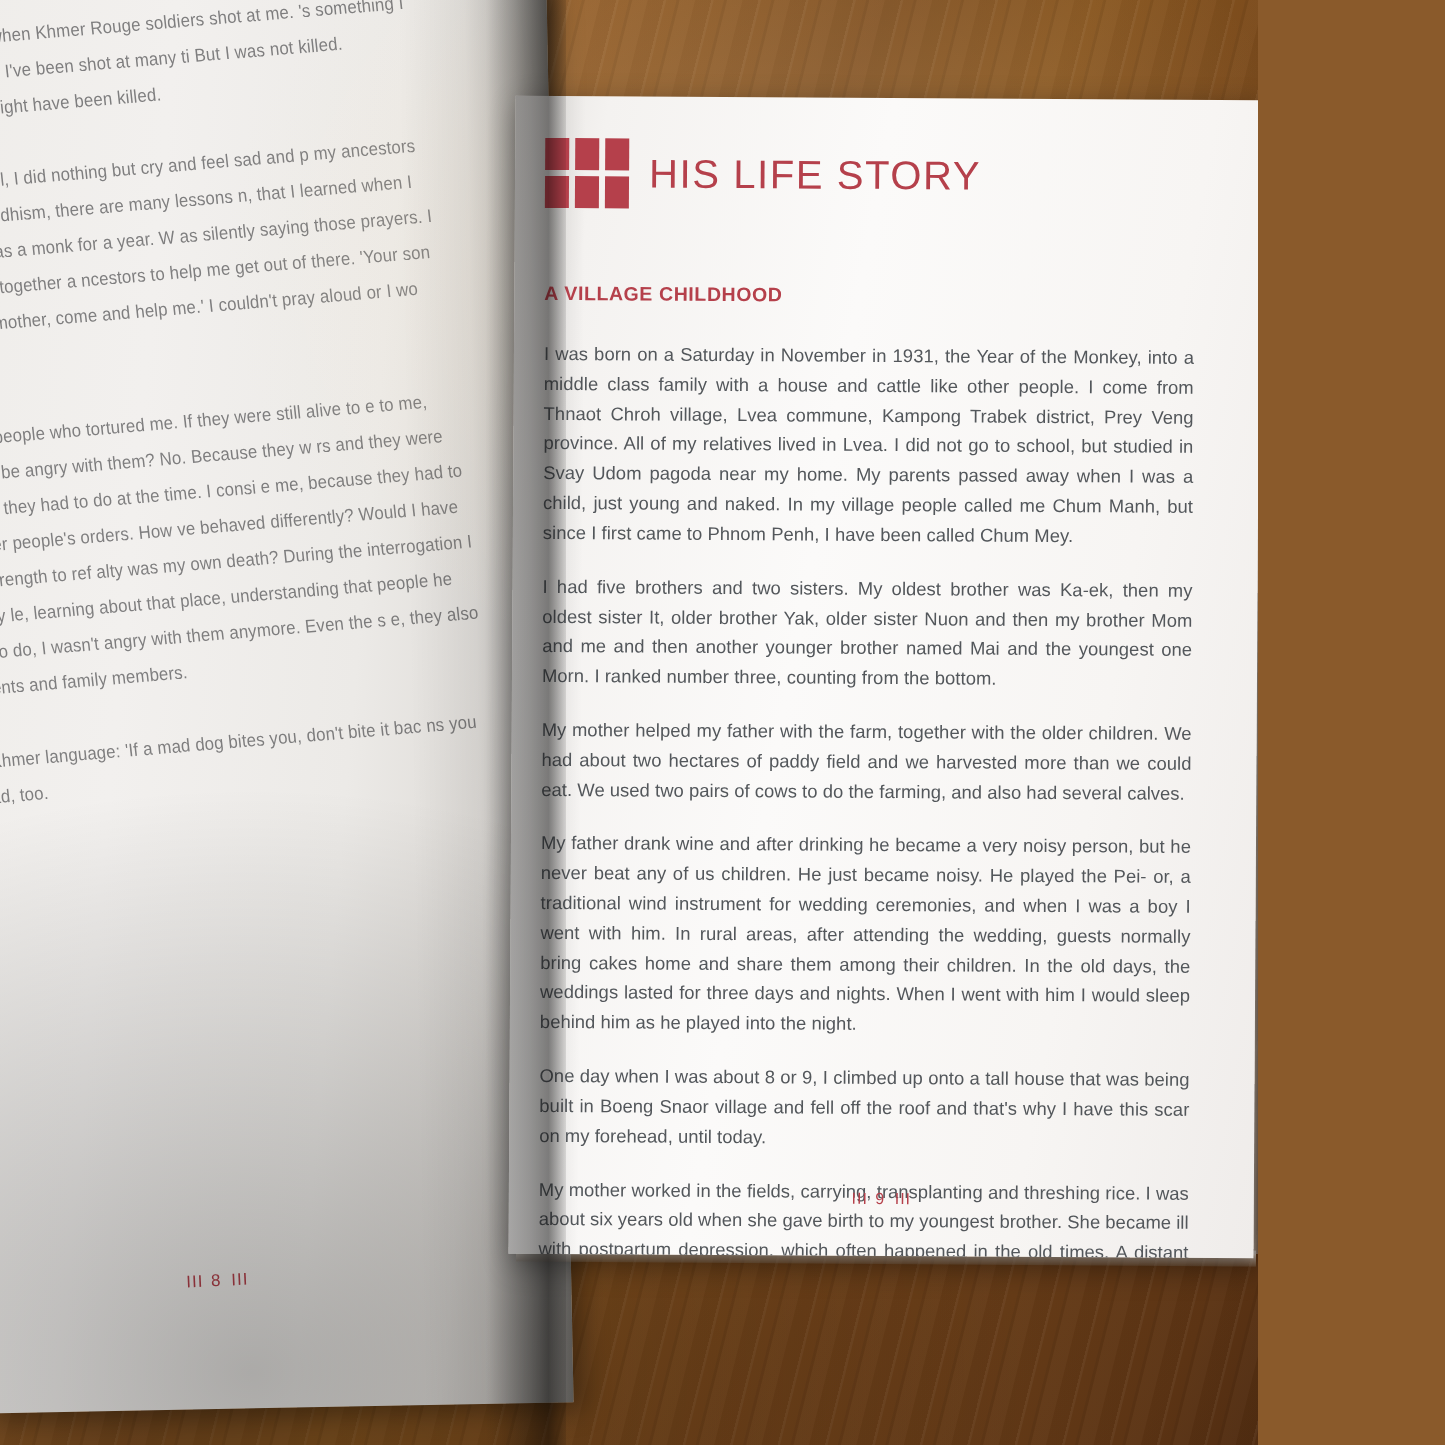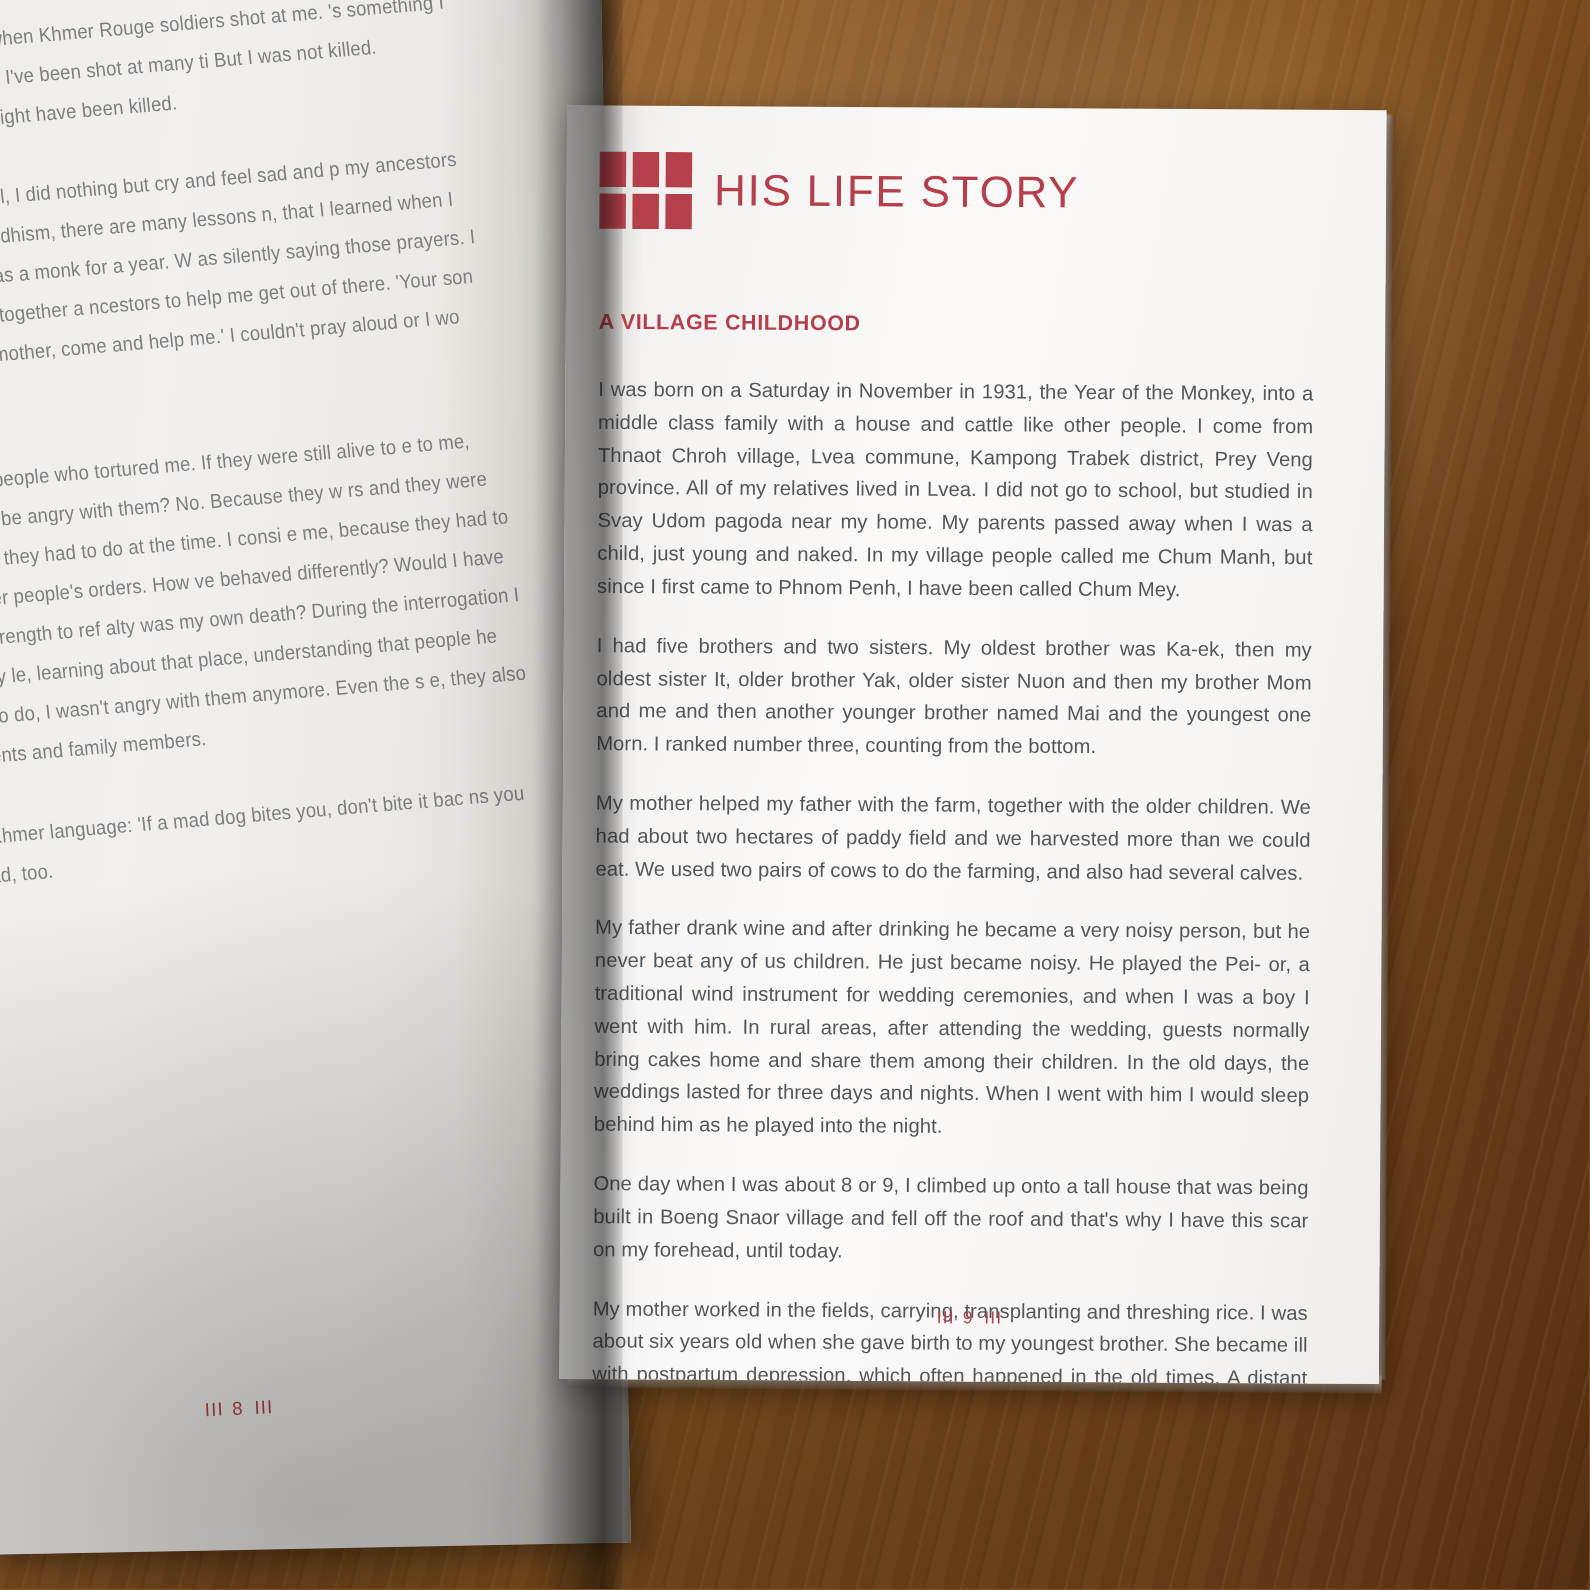--- a/index.html
+++ b/index.html
@@ -10,21 +10,21 @@
     width: 1445px;
     height: 1445px;
     overflow: hidden;
     font-family: "Liberation Sans", sans-serif;
     background: #8a5a2b;
   }
 
   
   #scene {
     position: relative;
-    width: 1445px;
+    width: 1258px;
     height: 1445px;
     background:
       linear-gradient(118deg,
         #a06a32 0%, #96602c 8%, #8d5a28 16%, #99632e 24%,
         #8a5724 34%, #7d4d1f 44%, #87551f 54%, #7a4a1c 64%,
         #6e4119 74%, #653b17 84%, #5c3414 94%, #502c11 100%);
     overflow: hidden;
   }
   
   #scene::before {

